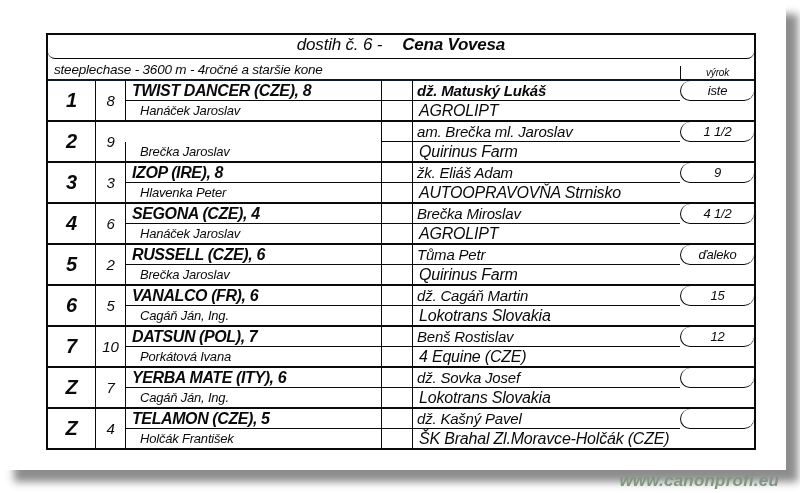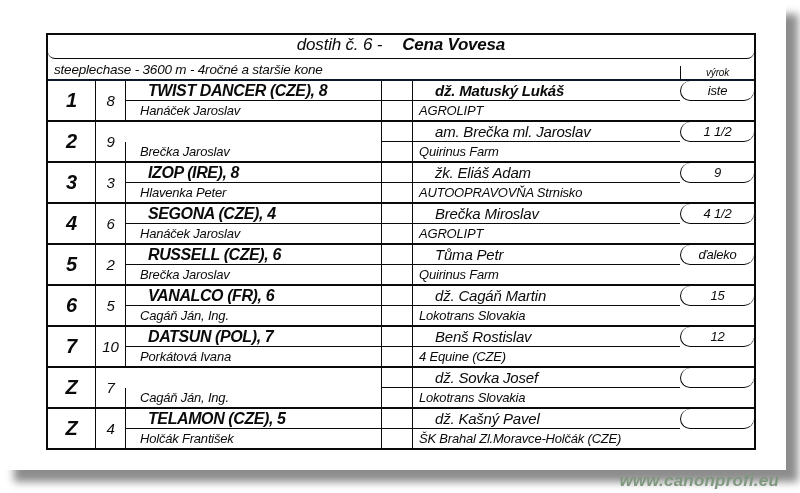--- a/index.html
+++ b/index.html
@@ -33,34 +33,34 @@
            grid-template-rows:20px 19px;
            border-bottom:2px solid #0a0a0a; }
   .entry:last-child { border-bottom:none; }
 
   .cell { display:flex; align-items:center; overflow:hidden; white-space:nowrap; }
 
   .c-pos     { grid-area:1/1/3/2; justify-content:center;
                font-size:20px; font-weight:bold; }
   .c-num     { grid-area:1/2/3/3; justify-content:center;
                font-size:15px; border-left:1px solid #0a0a0a; }
-  .c-horse   { grid-area:1/3/2/4; padding-left:22px; font-size:16px; font-weight:bold;
+  .c-horse   { grid-area:1/3/2/4; padding-left:6px; font-size:16px; font-weight:bold;
                letter-spacing:-0.4px;
                border-left:1px solid #0a0a0a; border-bottom:1px solid #0a0a0a; }
   .c-g1      { grid-area:1/4/2/5;
                border-left:1px solid #0a0a0a; border-bottom:1px solid #0a0a0a; }
-  .c-jockey  { grid-area:1/5/2/6; padding-left:22px; font-size:15px;
+  .c-jockey  { grid-area:1/5/2/6; padding-left:4px; font-size:15px;
                border-left:1px solid #0a0a0a; border-bottom:1px solid #0a0a0a; }
   .c-jockey.bold { font-weight:bold; }
   .c-verdict { grid-area:1/6/2/7; justify-content:center; font-size:13px;
                border-left:1px solid #0a0a0a; border-bottom:1px solid #0a0a0a;border-radius:10px; }
   .c-trainer { grid-area:2/3/3/4; padding-left:14px; font-size:13px;
                border-left:1px solid #0a0a0a; }
   .c-g2      { grid-area:2/4/3/5; border-left:1px solid #0a0a0a; }
-  .c-owner   { grid-area:2/5/3/7; padding-left:6px; font-size:13px;
+  .c-owner   { grid-area:2/5/3/7; padding-left:6px; font-size:16px;
                border-left:1px solid #0a0a0a; }
 
   .watermark { position:absolute; right:21px; bottom:2px;
                font-size:17px; font-style:italic; font-weight:bold;
                letter-spacing:0.2px; }
 </style>
 </head>
 <body>
 
 <div class="page"></div>
@@ -147,20 +147,21 @@
         <div class="cell c-g1"></div>
         <div class="cell c-jockey">Benš Rostislav</div>
         <div class="cell c-verdict">12</div>
         <div class="cell c-trainer">Porkátová Ivana</div>
         <div class="cell c-g2"></div>
         <div class="cell c-owner">4 Equine (CZE)</div>
       </div>
       <div class="entry">
         <div class="cell c-pos">Z</div>
         <div class="cell c-num">7</div>
+        <div class="cell c-horse">YERBA MATE (ITY), 6</div>
         <div class="cell c-g1"></div>
         <div class="cell c-jockey">dž. Sovka Josef</div>
         <div class="cell c-verdict"></div>
         <div class="cell c-trainer">Cagáň Ján, Ing.</div>
         <div class="cell c-g2"></div>
         <div class="cell c-owner">Lokotrans Slovakia</div>
       </div>
       <div class="entry">
         <div class="cell c-pos">Z</div>
         <div class="cell c-num">4</div>

